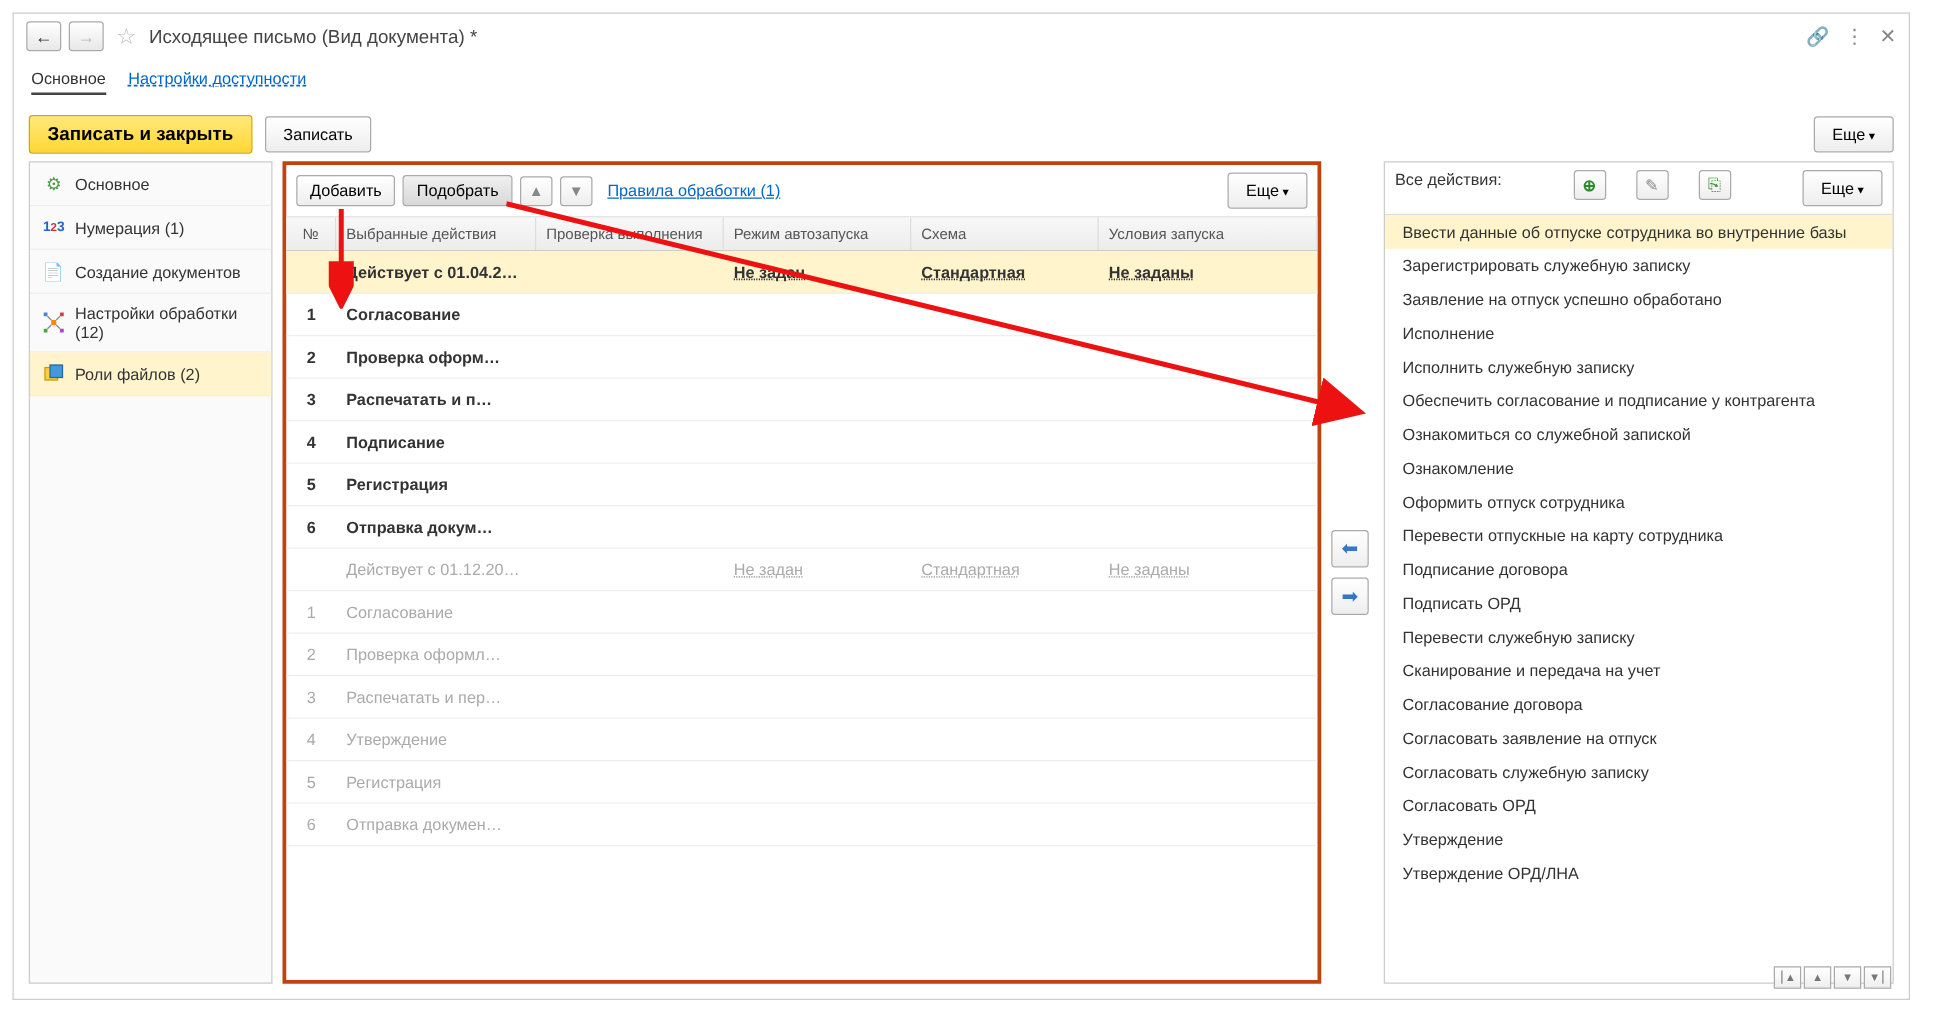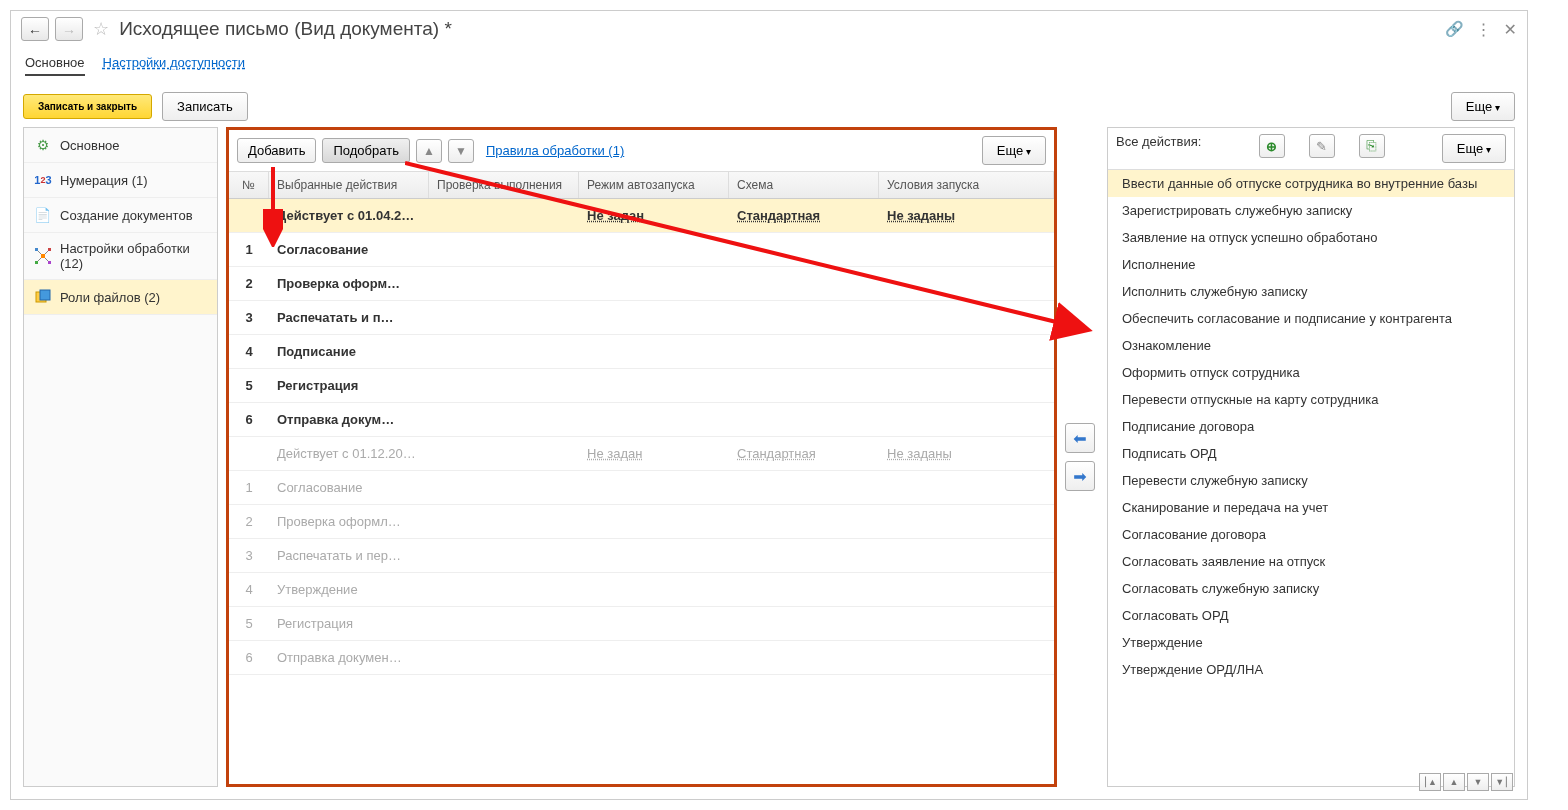--- a/index.html
+++ b/index.html
@@ -1,31 +1,31 @@
 <!DOCTYPE html>
 <html><head>
 <meta charset="utf-8">
 <style>
 * { box-sizing: border-box; margin: 0; padding: 0; }
 body { font-family: Arial, sans-serif; font-size: 13px; color: #333; background: #fff; }
 .app { width: 1518px; height: 790px; border: 1px solid #ccc; margin: 10px; position: relative; display: flex; flex-direction: column; }
 .titlebar { display: flex; align-items: center; padding: 6px 10px; gap: 6px; }
 .nav-btn { width: 28px; height: 24px; border: 1px solid #aaa; background: linear-gradient(#fff,#e8e8e8); border-radius: 3px; display: flex; align-items: center; justify-content: center; cursor: pointer; font-size: 14px; color: #333; }
 .star-icon { font-size: 18px; color: #bbb; margin: 0 4px; }
-.title-text { font-size: 19px; color: #444; }
+.title-text { font-size: 15px; color: #444; }
 .titlebar-right { margin-left: auto; display: flex; gap: 12px; align-items: center; color: #888; }
 .link-icon { font-size: 15px; cursor: pointer; }
 .dots-icon { font-size: 16px; cursor: pointer; }
 .close-x { font-size: 16px; cursor: pointer; }
 .tabs-row { display: flex; gap: 18px; padding: 4px 14px 10px; }
 .tab-item { cursor: pointer; padding: 4px 0; }
 .tab-active { border-bottom: 2px solid #444; font-weight: normal; }
 .tab-link { color: #0066cc; text-decoration: underline; text-decoration-style: dashed; }
 .toolbar-row { display: flex; align-items: center; padding: 6px 12px; gap: 10px; }
-.btn-primary { background: linear-gradient(#ffe97a,#ffd633); border: 1px solid #d4a800; padding: 6px 14px; border-radius: 3px; font-weight: bold; cursor: pointer; font-size: 10px; }
+.btn-primary { background: linear-gradient(#ffe97a,#ffd633); border: 1px solid #d4a800; padding: 6px 14px; border-radius: 3px; font-weight: bold; cursor: pointer; font-size: 15px; }
 .btn { background: linear-gradient(#fff,#eee); border: 1px solid #aaa; padding: 6px 14px; border-radius: 3px; cursor: pointer; font-size: 13px; }
 .btn-more { margin-left: auto; }
 .btn-more::after { content: " ▾"; font-size: 10px; }
 .main-area { display: flex; flex: 1; padding: 0 12px 12px; gap: 8px; min-height: 0; }
 .sidebar { width: 195px; border: 1px solid #ccc; background: #fafafa; }
 .sidebar-item { display: flex; align-items: center; gap: 8px; padding: 8px 10px; cursor: pointer; border-bottom: 1px solid #eee; }
 .sidebar-item.sel { background: #fff4cc; }
 .si-icon { width: 18px; height: 18px; display: flex; align-items: center; justify-content: center; font-size: 14px; }
 .content { flex: 1; display: flex; gap: 8px; min-height: 0; }
 .left-panel { flex: 1; display: flex; flex-direction: column; border: 3px solid #c2410c; min-height: 0; }
@@ -299,20 +299,21 @@
             </div>
           <button class="btn btn-more">Еще</button>
         </div>
         <div class="action-list" id="actionlist">
             <div class="al-item sel">Ввести данные об отпуске сотрудника во внутренние базы</div>
             <div class="al-item">Зарегистрировать служебную записку</div>
             <div class="al-item">Заявление на отпуск успешно обработано</div>
             <div class="al-item">Исполнение</div>
             <div class="al-item">Исполнить служебную записку</div>
             <div class="al-item">Обеспечить согласование и подписание у контрагента</div>
+            <div class="al-item">Ознакомиться со служебной запиской</div>
             <div class="al-item">Ознакомление</div>
             <div class="al-item">Оформить отпуск сотрудника</div>
             <div class="al-item">Перевести отпускные на карту сотрудника</div>
             <div class="al-item">Подписание договора</div>
             <div class="al-item">Подписать ОРД</div>
             <div class="al-item">Перевести служебную записку</div>
             <div class="al-item">Сканирование и передача на учет</div>
             <div class="al-item">Согласование договора</div>
             <div class="al-item">Согласовать заявление на отпуск</div>
             <div class="al-item">Согласовать служебную записку</div>

